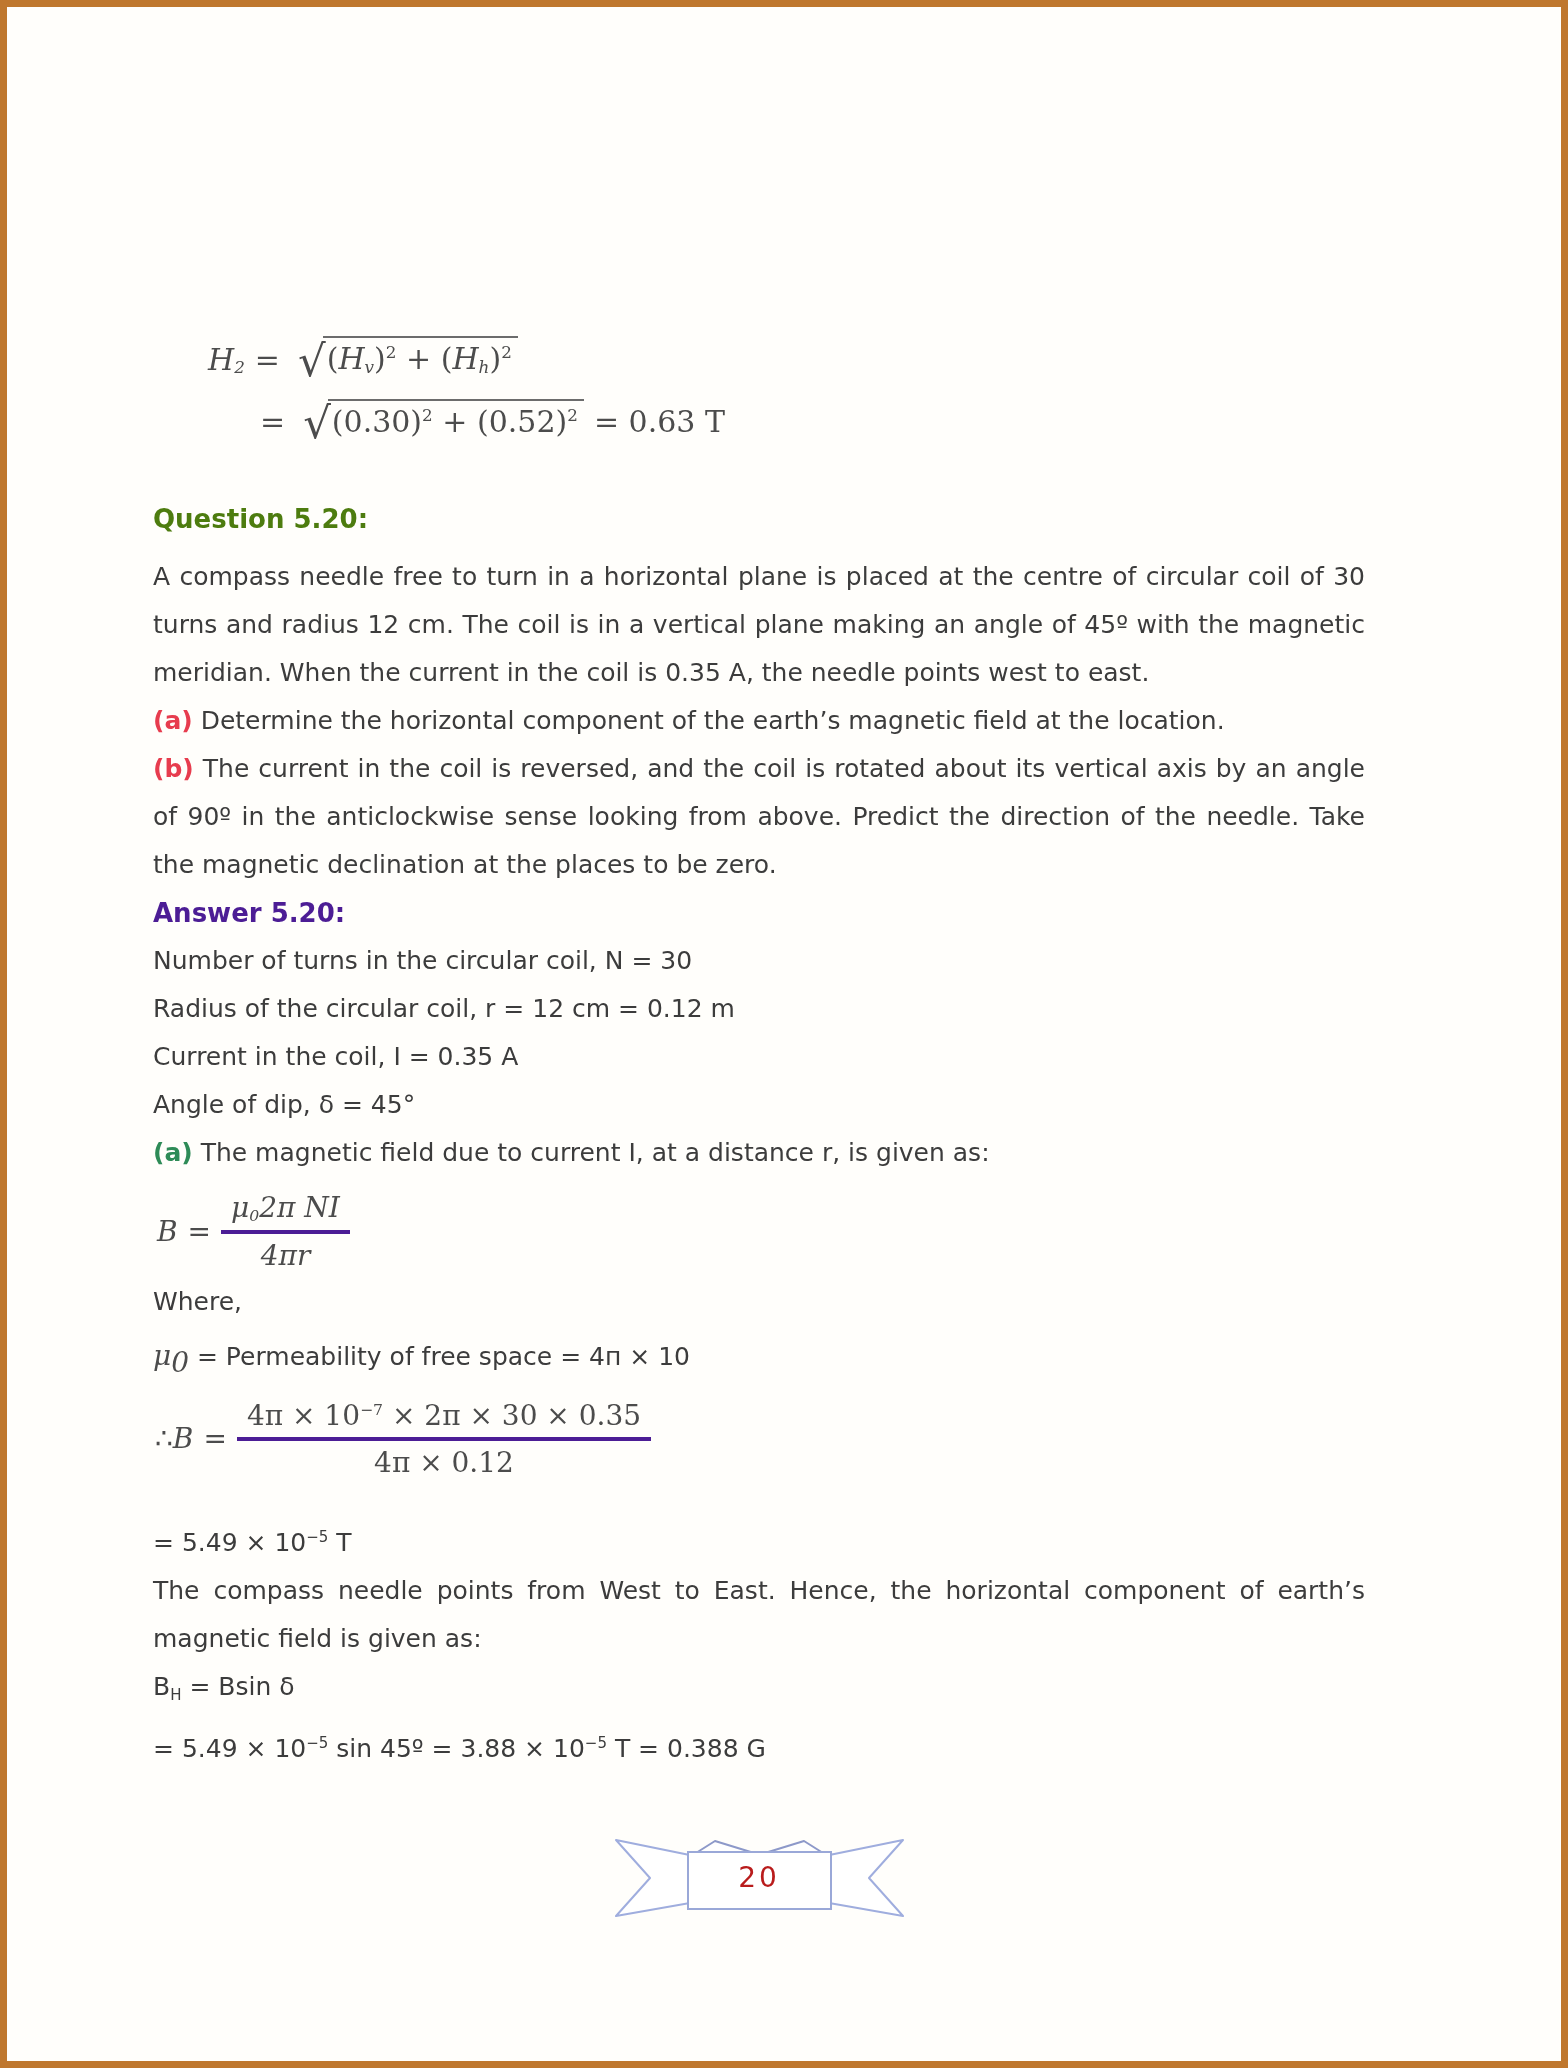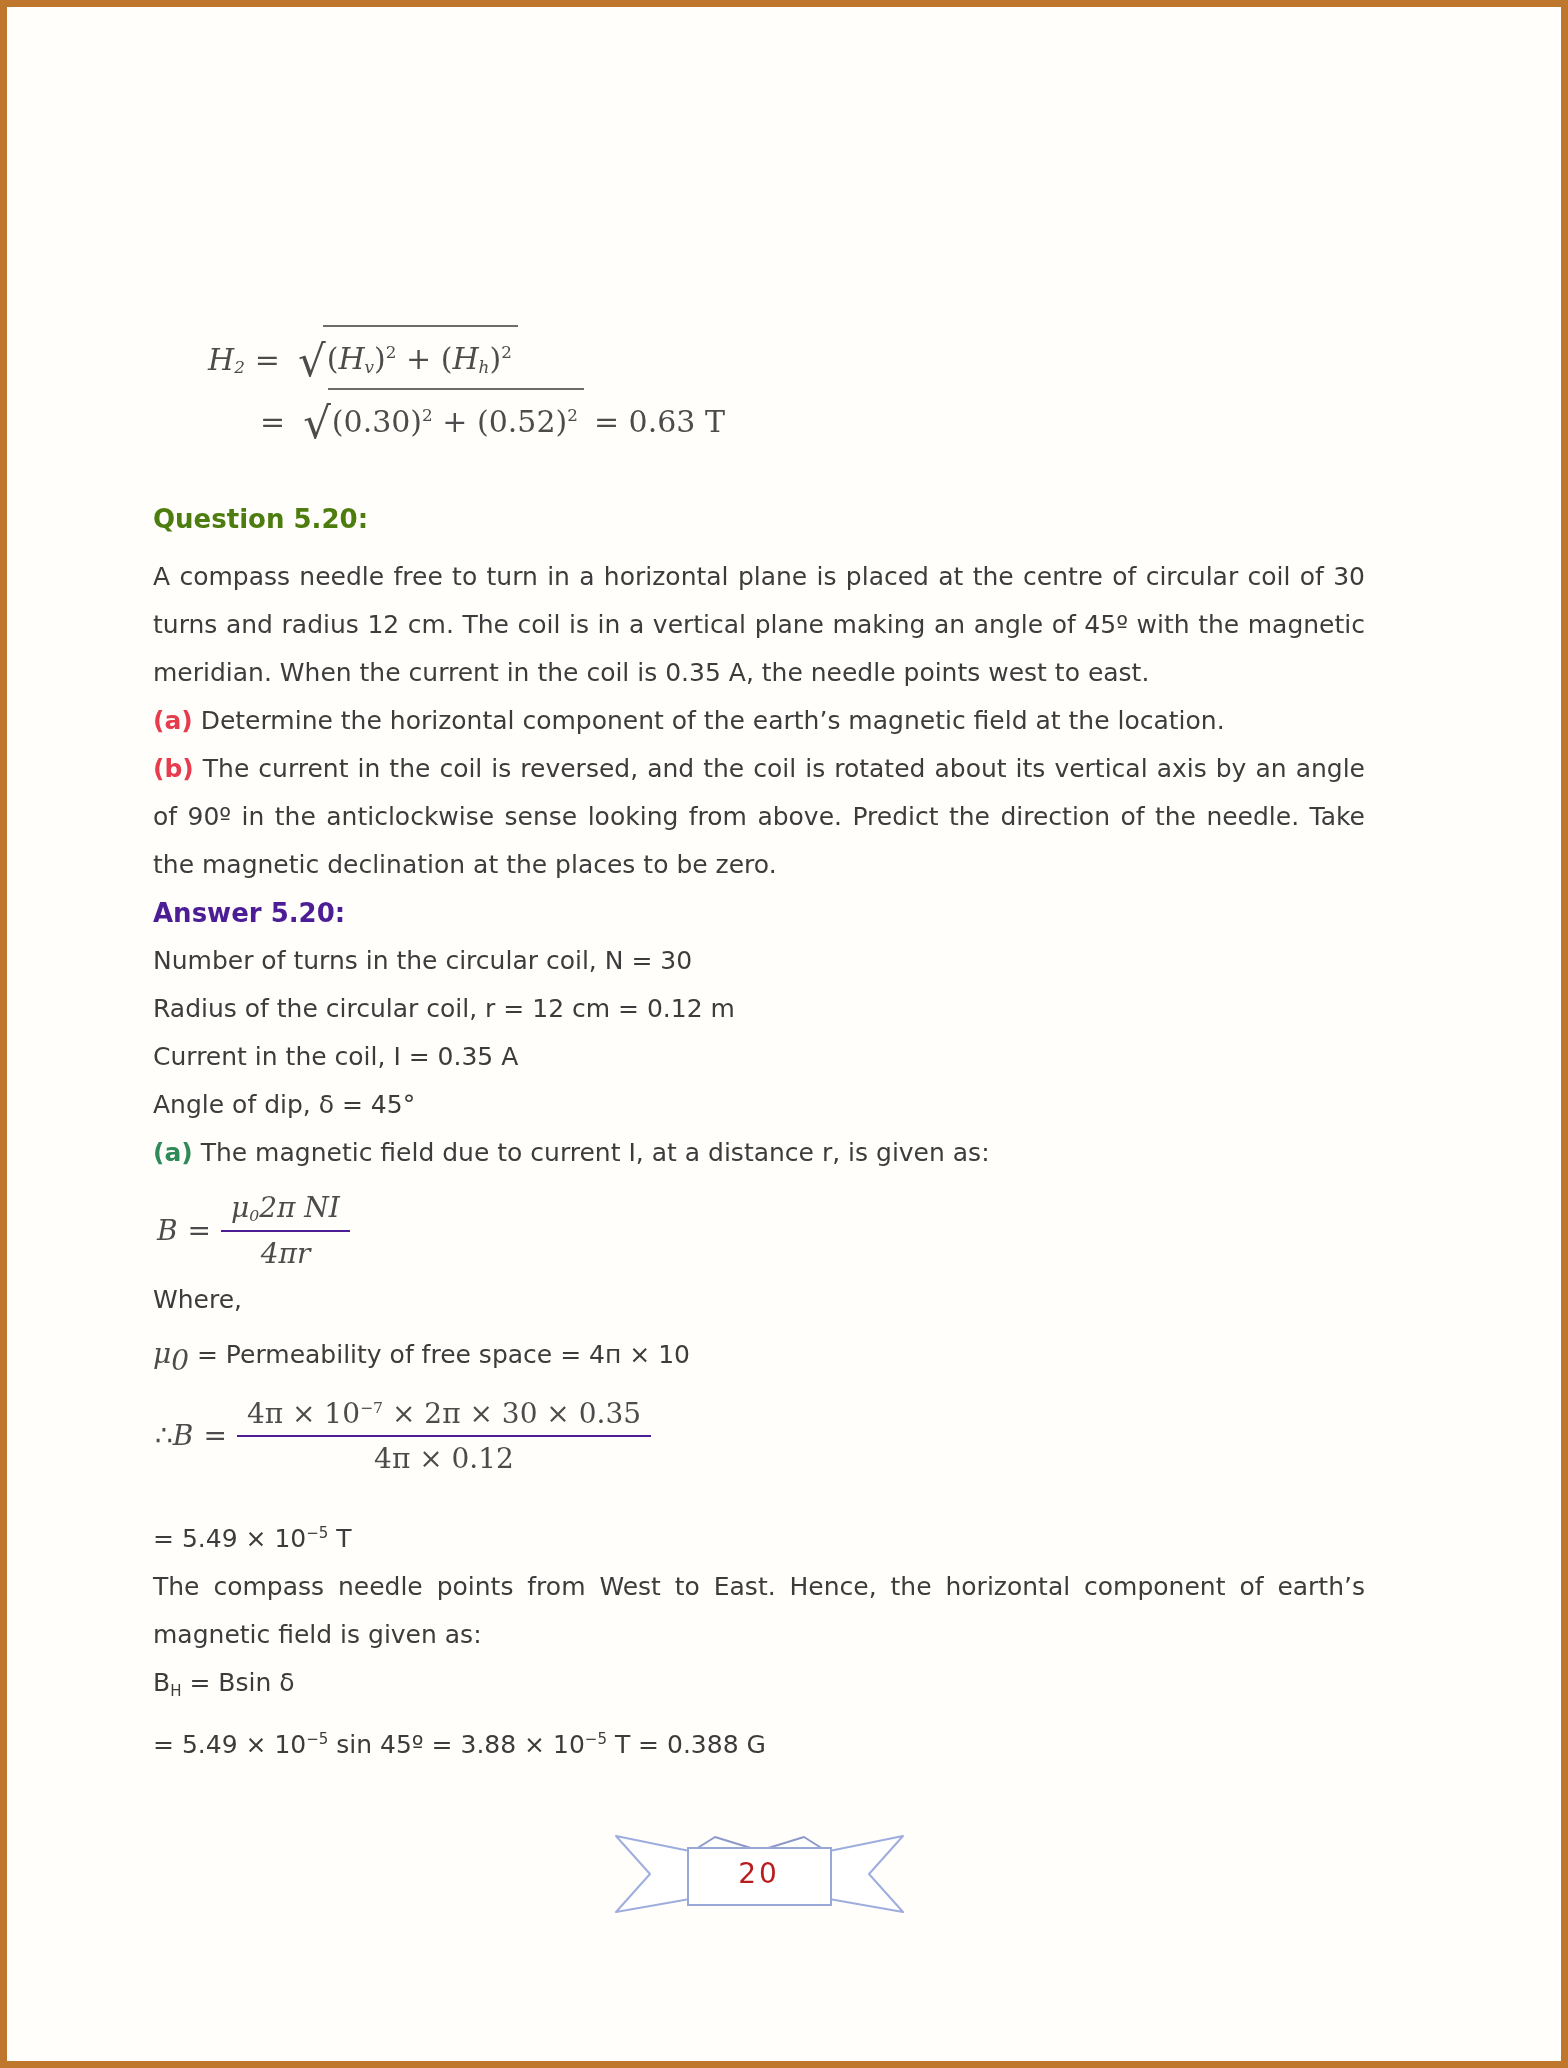--- a/index.html
+++ b/index.html
@@ -53,25 +53,25 @@
   .f-sub { font-size:0.56em; vertical-align:-0.25em; font-style:italic; }
   .f-sup { font-size:0.56em; vertical-align:0.65em; }
   .top-formula {
     margin-left:55px;
     font-size:30px;
   }
   .f-row { display:flex; align-items:flex-end; height:62px; }
   .f-row2 { margin-left:42px; }
   .sqrt { display:inline-flex; align-items:flex-end; margin-left:8px; }
   .rad-sign { font-size:1.45em; line-height:0.85; transform:translateY(3px); margin-right:-3px; }
-  .radicand { border-top:2px solid #6c6c6c; padding:14px 6px 0 4px; }
+  .radicand { border-top:2px solid #6c6c6c; padding:3px 6px 0 4px; }
   .f-eq { margin:0 10px; }
 
   .frac { display:inline-block; text-align:center; vertical-align:middle; }
-  .frac .num { display:block; padding:0 10px 5px; border-bottom:2px solid #4c1d95; }
+  .frac .num { display:block; padding:0 10px 5px; border-bottom:4px solid #4c1d95; }
   .frac .den { display:block; padding:5px 10px 0;text-align:center; }
 
   .b-formula { font-size:28px; margin:14px 0 6px 4px; display:flex; align-items:center; }
   .therefore-formula { font-size:28px; margin:12px 0 0 2px; display:flex; align-items:center; }
   .mu-inline { font-family:"DejaVu Serif", serif; font-style:italic; color:#4c4c4c; font-size:28px; }
   .mu-line { margin-top:6px; }
   .result-line { margin-top:34px; }
 
   
   .ribbon-wrap {

